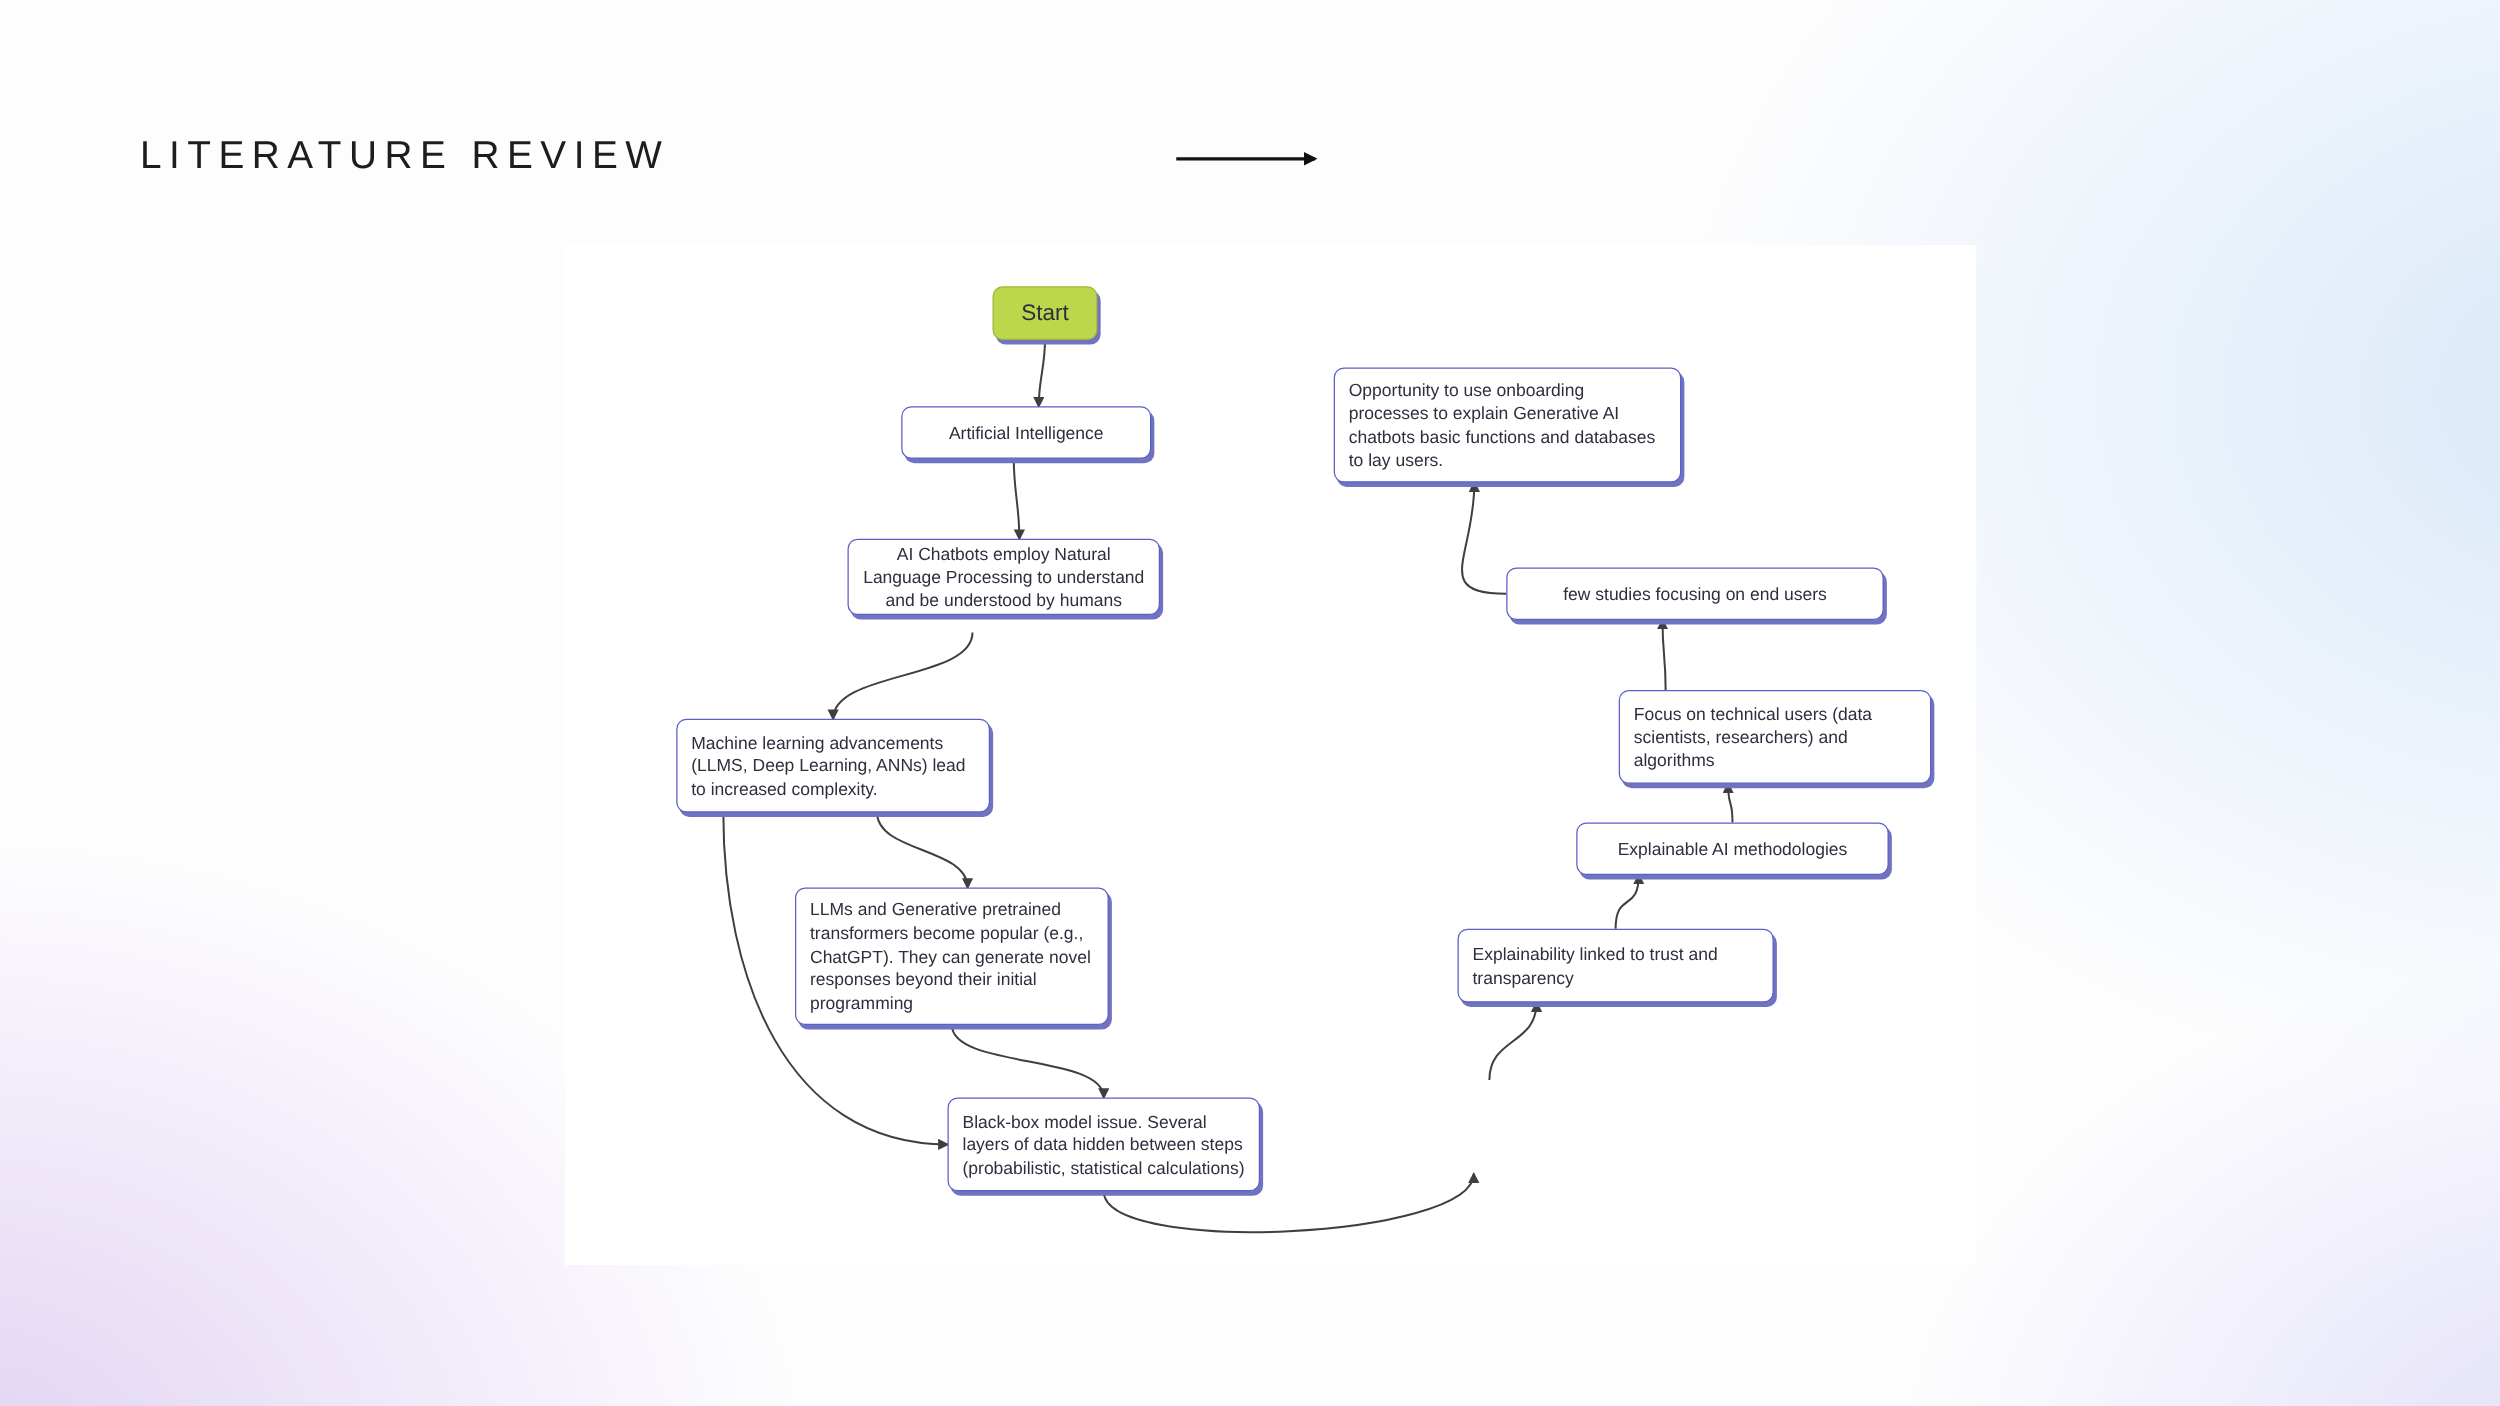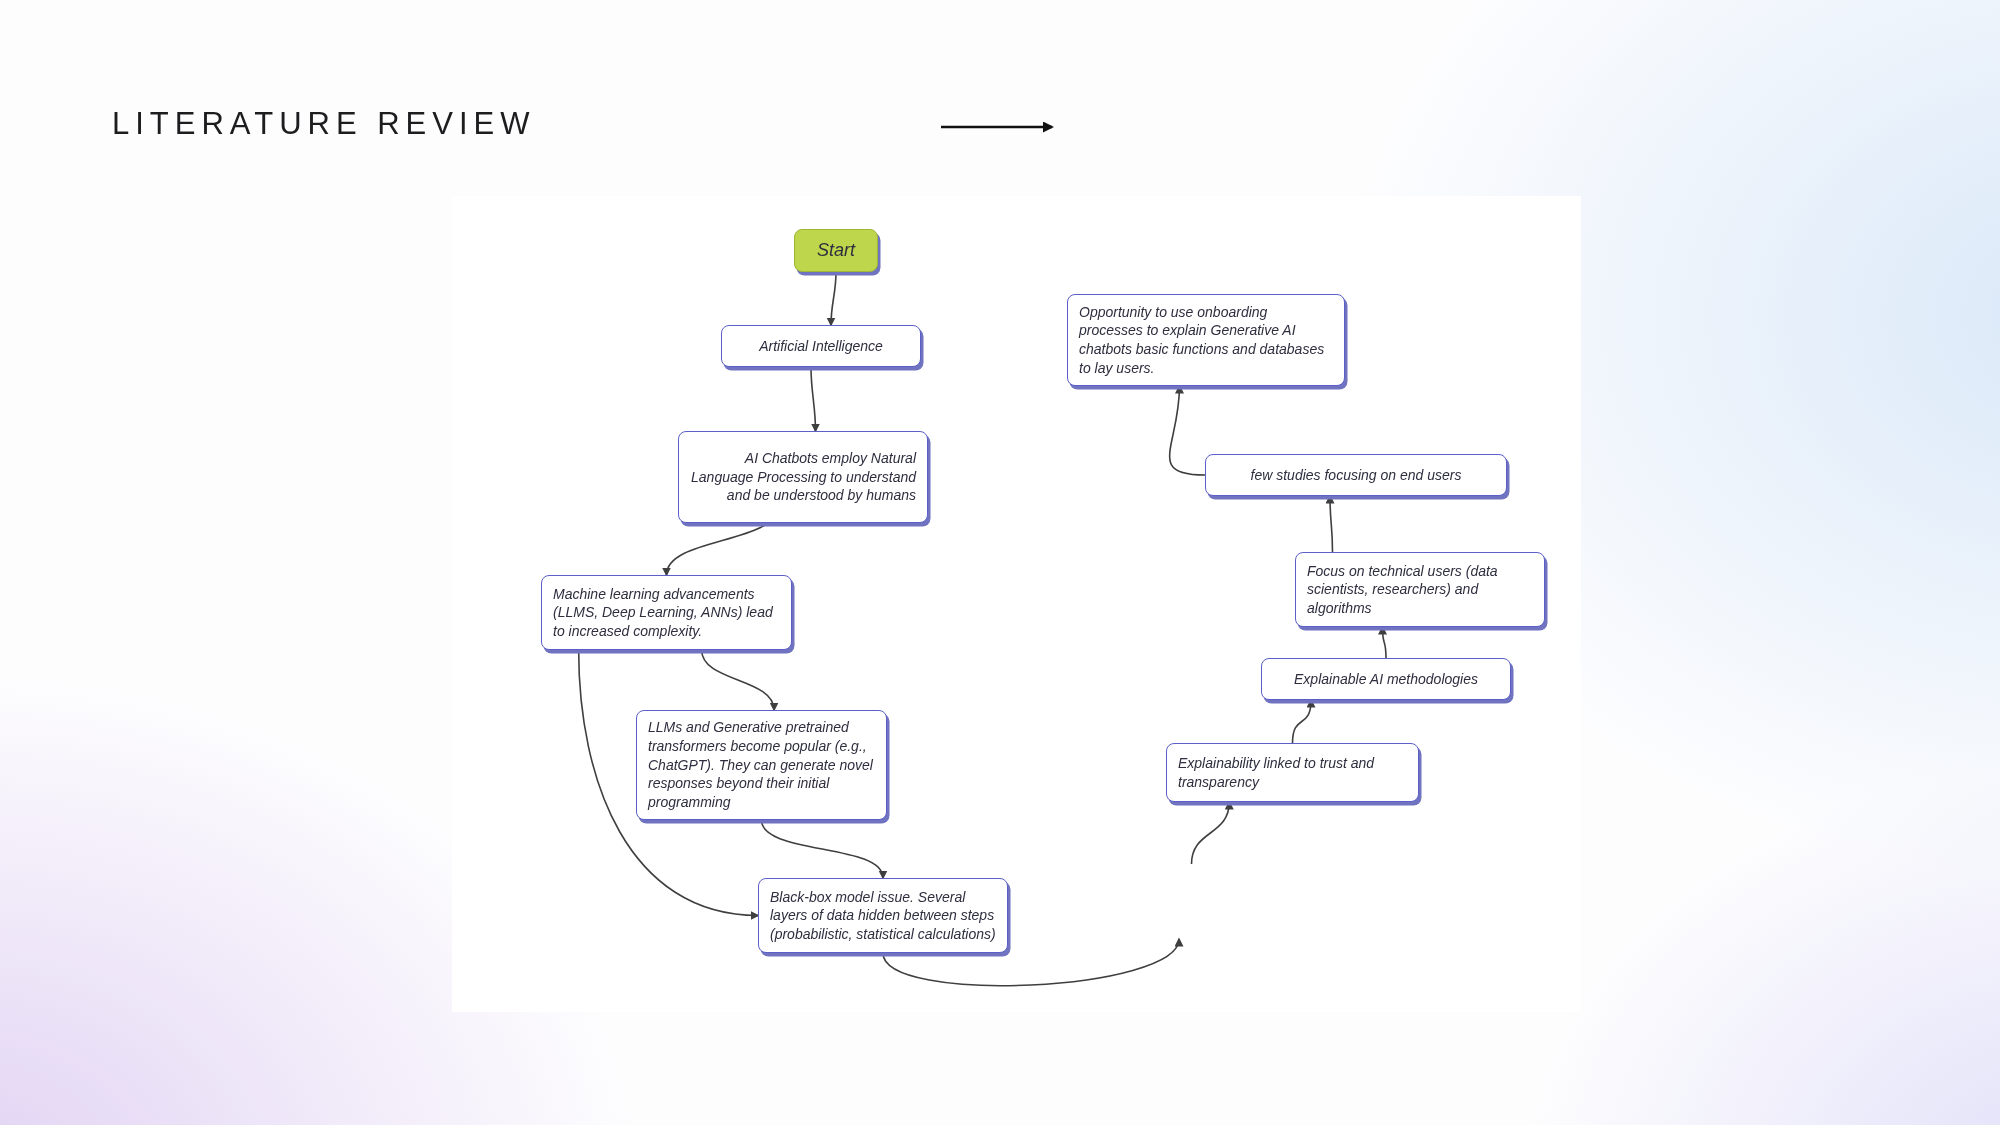--- a/index.html
+++ b/index.html
@@ -35,21 +35,20 @@
     left: 938px;
     top: 114px;
   }
   .canvas {
     position: absolute;
     left: 452px;
     top: 196px;
     width: 1129px;
     height: 816px;
     background: #ffffff;
-    font-style: italic;
   }
   .edges {
     position: absolute;
     left: 0;
     top: 0;
     pointer-events: none;
   }
   #node-layer {
     position: absolute;
     inset: 0;
@@ -109,21 +108,21 @@
           <path d="M 739.5 668 C 739.5 634, 777.25 640, 777.25 606" fill="none" stroke="#3f3f3f" stroke-width="1.6" marker-end="url(#edge-arrowhead)"></path>
           <path d="M 840.5 547 C 840.5 517, 859 534, 859 504" fill="none" stroke="#3f3f3f" stroke-width="1.6" marker-end="url(#edge-arrowhead)"></path>
           <path d="M 934 462 C 934 442, 930.5 451, 930.5 431" fill="none" stroke="#3f3f3f" stroke-width="1.6" marker-end="url(#edge-arrowhead)"></path>
           <path d="M 880.5 356 C 880.5 328, 878 328, 878 300" fill="none" stroke="#3f3f3f" stroke-width="1.6" marker-end="url(#edge-arrowhead)"></path>
           <path d="M 753 279 C 693 279, 727.5 250, 727.5 190" fill="none" stroke="#3f3f3f" stroke-width="1.6" marker-end="url(#edge-arrowhead)"></path>
         </g>
     </svg>
     <div id="node-layer">
         <div class="node node-start" style="left: 342px; top: 33px; width: 84px; height: 43px; text-align: center; justify-content: center;">Start</div>
         <div class="node" style="left: 269px; top: 129px; width: 200px; height: 42px; text-align: right; justify-content: center;">Artificial Intelligence</div>
-        <div class="node" style="left: 226px; top: 235px; width: 250px; height: 92px; text-align: right; justify-content: flex-start;">AI Chatbots employ Natural Language Processing to understand and be understood by humans</div>
+        <div class="node" style="left: 226px; top: 235px; width: 250px; height: 61px; text-align: center; justify-content: flex-start;">AI Chatbots employ Natural Language Processing to understand and be understood by humans</div>
         <div class="node" style="left: 89px; top: 379px; width: 251px; height: 75px; text-align: left; justify-content: flex-start;">Machine learning advancements (LLMS, Deep Learning, ANNs) lead to increased complexity.</div>
         <div class="node" style="left: 184px; top: 514px; width: 251px; height: 110px; text-align: left; justify-content: flex-start;">LLMs and Generative pretrained transformers become popular (e.g., ChatGPT). They can generate novel responses beyond their initial programming</div>
         <div class="node" style="left: 306px; top: 682px; width: 250px; height: 75px; text-align: left; justify-content: flex-start;">Black-box model issue. Several layers of data hidden between steps (probabilistic, statistical calculations)</div>
         <div class="node" style="left: 714px; top: 547px; width: 253px; height: 59px; text-align: left; justify-content: flex-start;">Explainability linked to trust and transparency</div>
         <div class="node" style="left: 809px; top: 462px; width: 250px; height: 42px; justify-content: center;">Explainable AI methodologies</div>
         <div class="node" style="left: 843px; top: 356px; width: 250px; height: 75px; text-align: left; justify-content: flex-start;">Focus on technical users (data scientists, researchers) and algorithms</div>
         <div class="node" style="left: 753px; top: 258px; width: 302px; height: 42px; text-align: center; justify-content: center;">few studies focusing on end users</div>
         <div class="node" style="left: 615px; top: 98px; width: 278px; height: 92px; text-align: left; justify-content: flex-start;">Opportunity to use onboarding processes to explain Generative AI chatbots basic functions and databases to lay users.</div>
       </div>
   </div>

